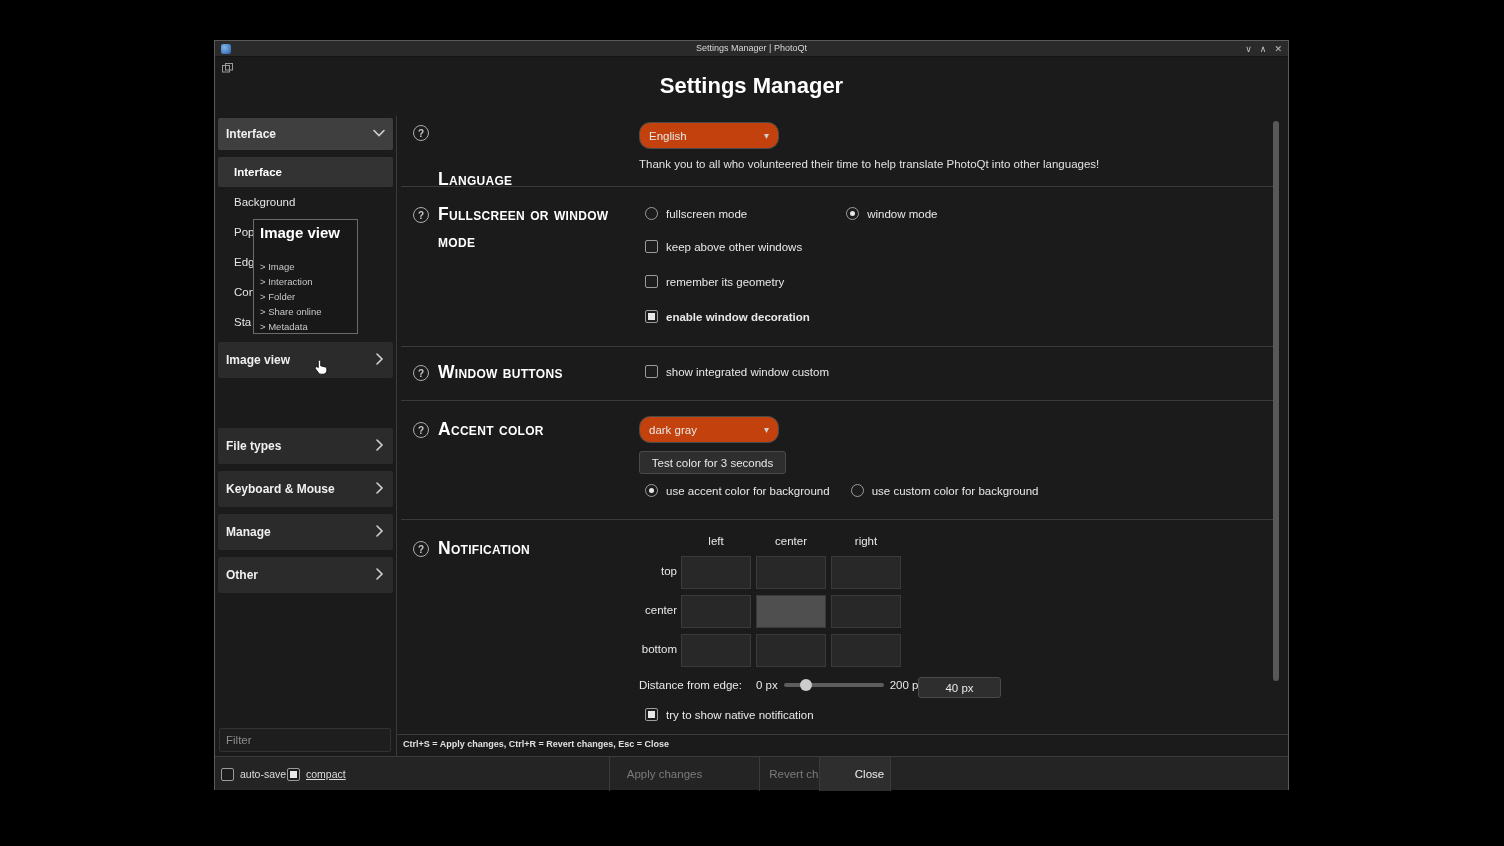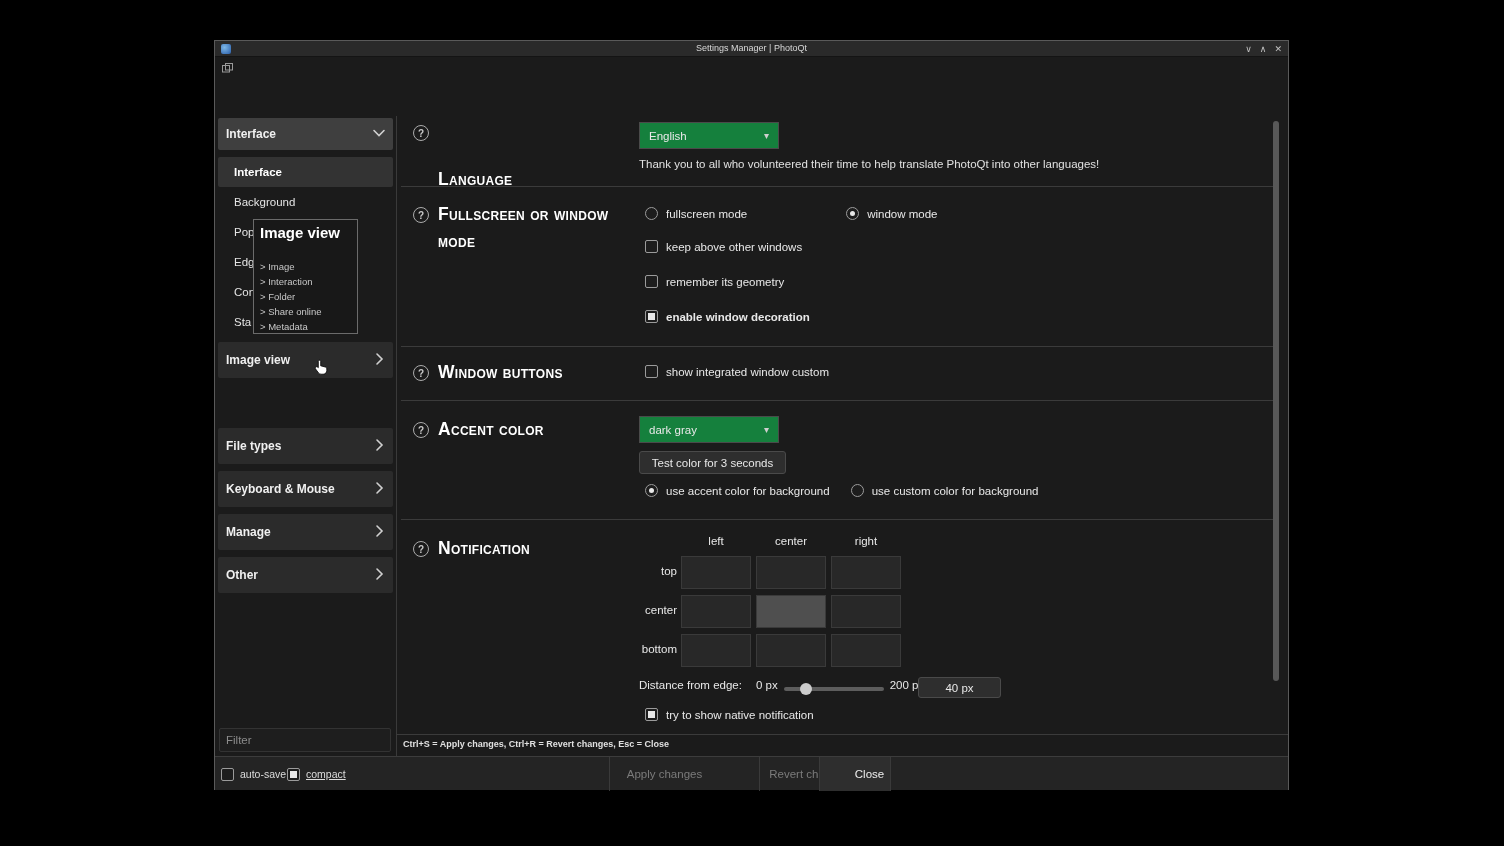--- a/index.html
+++ b/index.html
@@ -47,22 +47,22 @@
                   font-family:"Liberation Sans", sans-serif; }
   .filter-input::placeholder { color:#8c8c8c; }
 
   
   .help { position:absolute; width:16px; height:16px; border:1px solid #ababab; border-radius:50%;
           color:#c8c8c8; font-size:10px; font-weight:bold; display:flex; align-items:center;
           justify-content:center; }
   .sec-title { position:absolute; font-weight:bold; font-size:17.5px; font-variant:small-caps;
                letter-spacing:.3px; color:#fff; line-height:27px; }
   .divider { position:absolute; height:1px; background:#3b3b3b; }
-  .dropdown { position:absolute; width:140px; height:27px; background:#15803d; border:1px solid #4a4a4a;
-              border-radius:0; display:flex; align-items:center; justify-content:space-between;
+  .dropdown { position:absolute; width:140px; height:27px; background:#c2410c; border:1px solid #4a4a4a;
+              border-radius:11px; display:flex; align-items:center; justify-content:space-between;
               padding:0 9px; cursor:default; }
   .dd-arrow { color:#cfcfcf; font-size:10px; }
   .btn { position:absolute; background:#2e2e2e; border:1px solid #4a4a4a; border-radius:3px;
          display:flex; align-items:center; justify-content:center; color:#e8e8e8; font-size:11.5px; }
   .checkbox { width:13px; height:13px; border:1px solid #9b9b9b; border-radius:2px; background:#1d1d1d;
               position:relative; flex:0 0 auto; }
   .checkbox.checked::after { content:""; position:absolute; left:2px; top:2px; width:7px; height:7px;
                              background:#e8e8e8; }
   .radio { width:13px; height:13px; border:1px solid #9b9b9b; border-radius:50%; background:#1d1d1d;
            position:relative; flex:0 0 auto; }
@@ -104,20 +104,21 @@
         <span>✕</span>
       </span>
     </div>
 
     <span class="abs" style="left:7px; top:22px;">
       <svg width="11" height="10">
           <rect x="0.5" y="2.5" width="7" height="6.5" fill="none" stroke="#9a9a9a"></rect>
           <rect x="3.5" y="0.5" width="7" height="6.5" fill="none" stroke="#9a9a9a"></rect>
         </svg>
     </span>
+    <div class="header-title">Settings Manager</div>
 
     <div class="side-border"></div>
 
     <div class="cat cat-open" style="top:77px;">
       <span>Interface</span>
       <span>
         <svg width="18" height="18" viewBox="0 0 18 18">
             <polyline points="4,6.5 9,11.5 14,6.5" fill="none" stroke="#d0d0d0" stroke-width="1.6" stroke-linecap="round"></polyline>
           </svg>
       </span>
@@ -266,21 +267,21 @@
     <div class="cell" style="left:466px; top:515px;"></div>
     <div class="cell" style="left:541px; top:515px;"></div>
     <div class="cell" style="left:616px; top:515px;"></div>
     <div class="cell" style="left:466px; top:554px;"></div>
     <div class="cell selected" style="left:541px; top:554px;"></div>
     <div class="cell" style="left:616px; top:554px;"></div>
     <div class="cell" style="left:466px; top:593px;"></div>
     <div class="cell" style="left:541px; top:593px;"></div>
     <div class="cell" style="left:616px; top:593px;"></div>
 
-    <div class="row" style="left:424px; top:638px; gap:6px;align-items:flex-end;">
+    <div class="row" style="left:424px; top:638px; gap:6px;">
       <span>Distance from edge:</span>
       <span style="width:2px;"></span>
       <span>0 px</span>
       <span class="slider-track">
         <span class="slider-handle"></span>
       </span>
       <span>200 px</span>
     </div>
     <div class="btn" style="left:703px; top:636px; width:83px; height:21px;">40 px</div>
 

